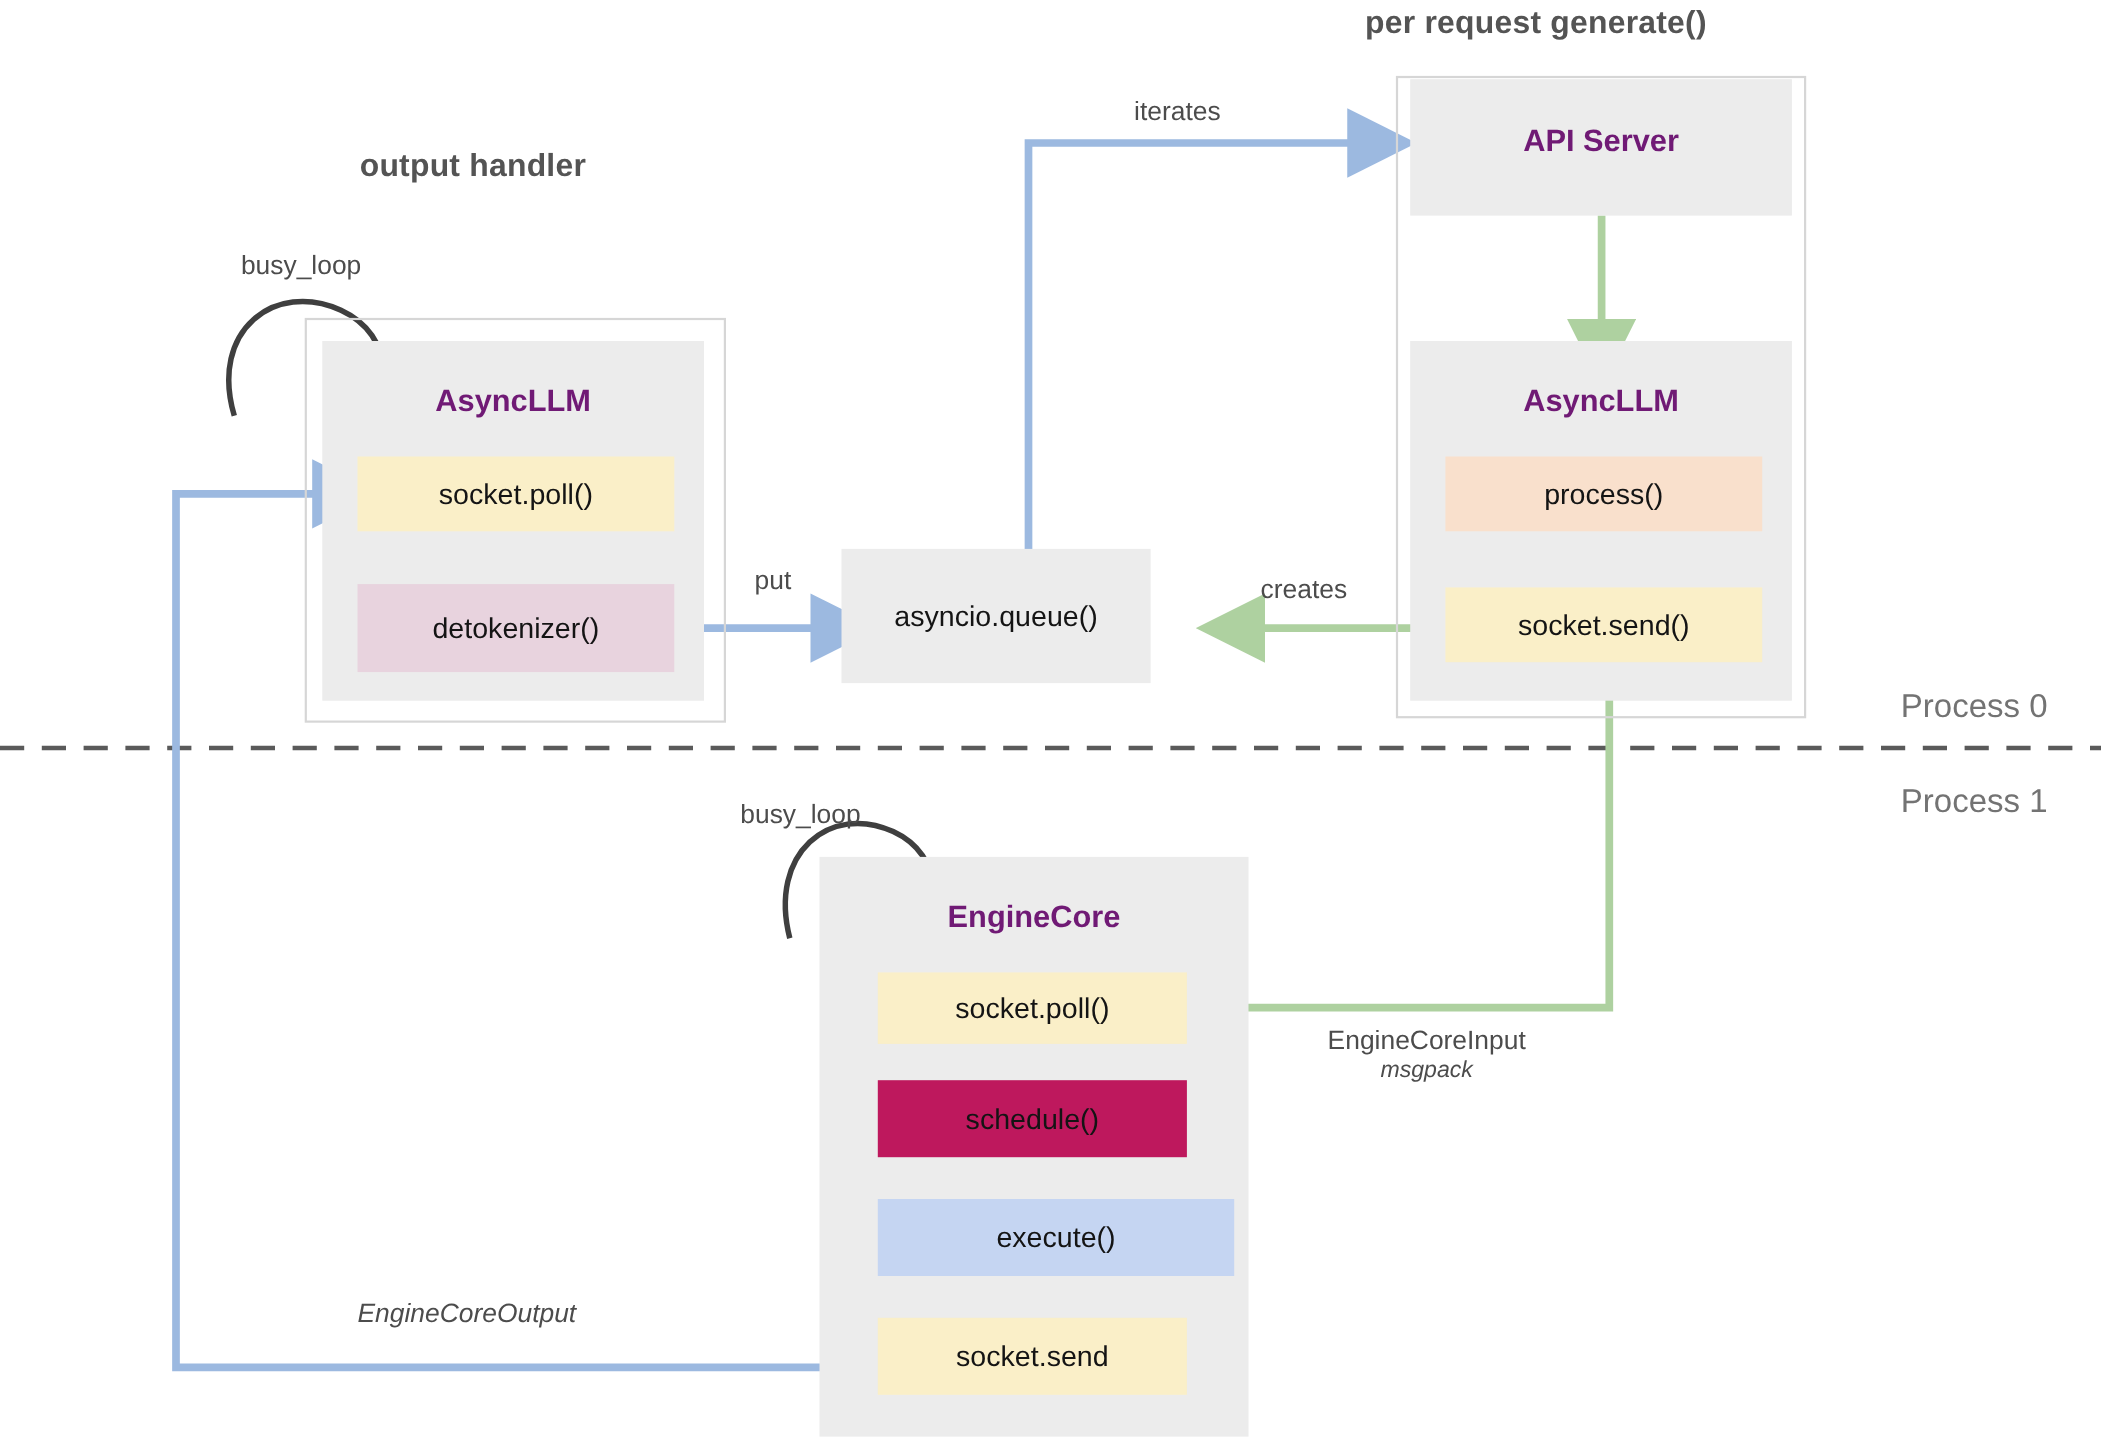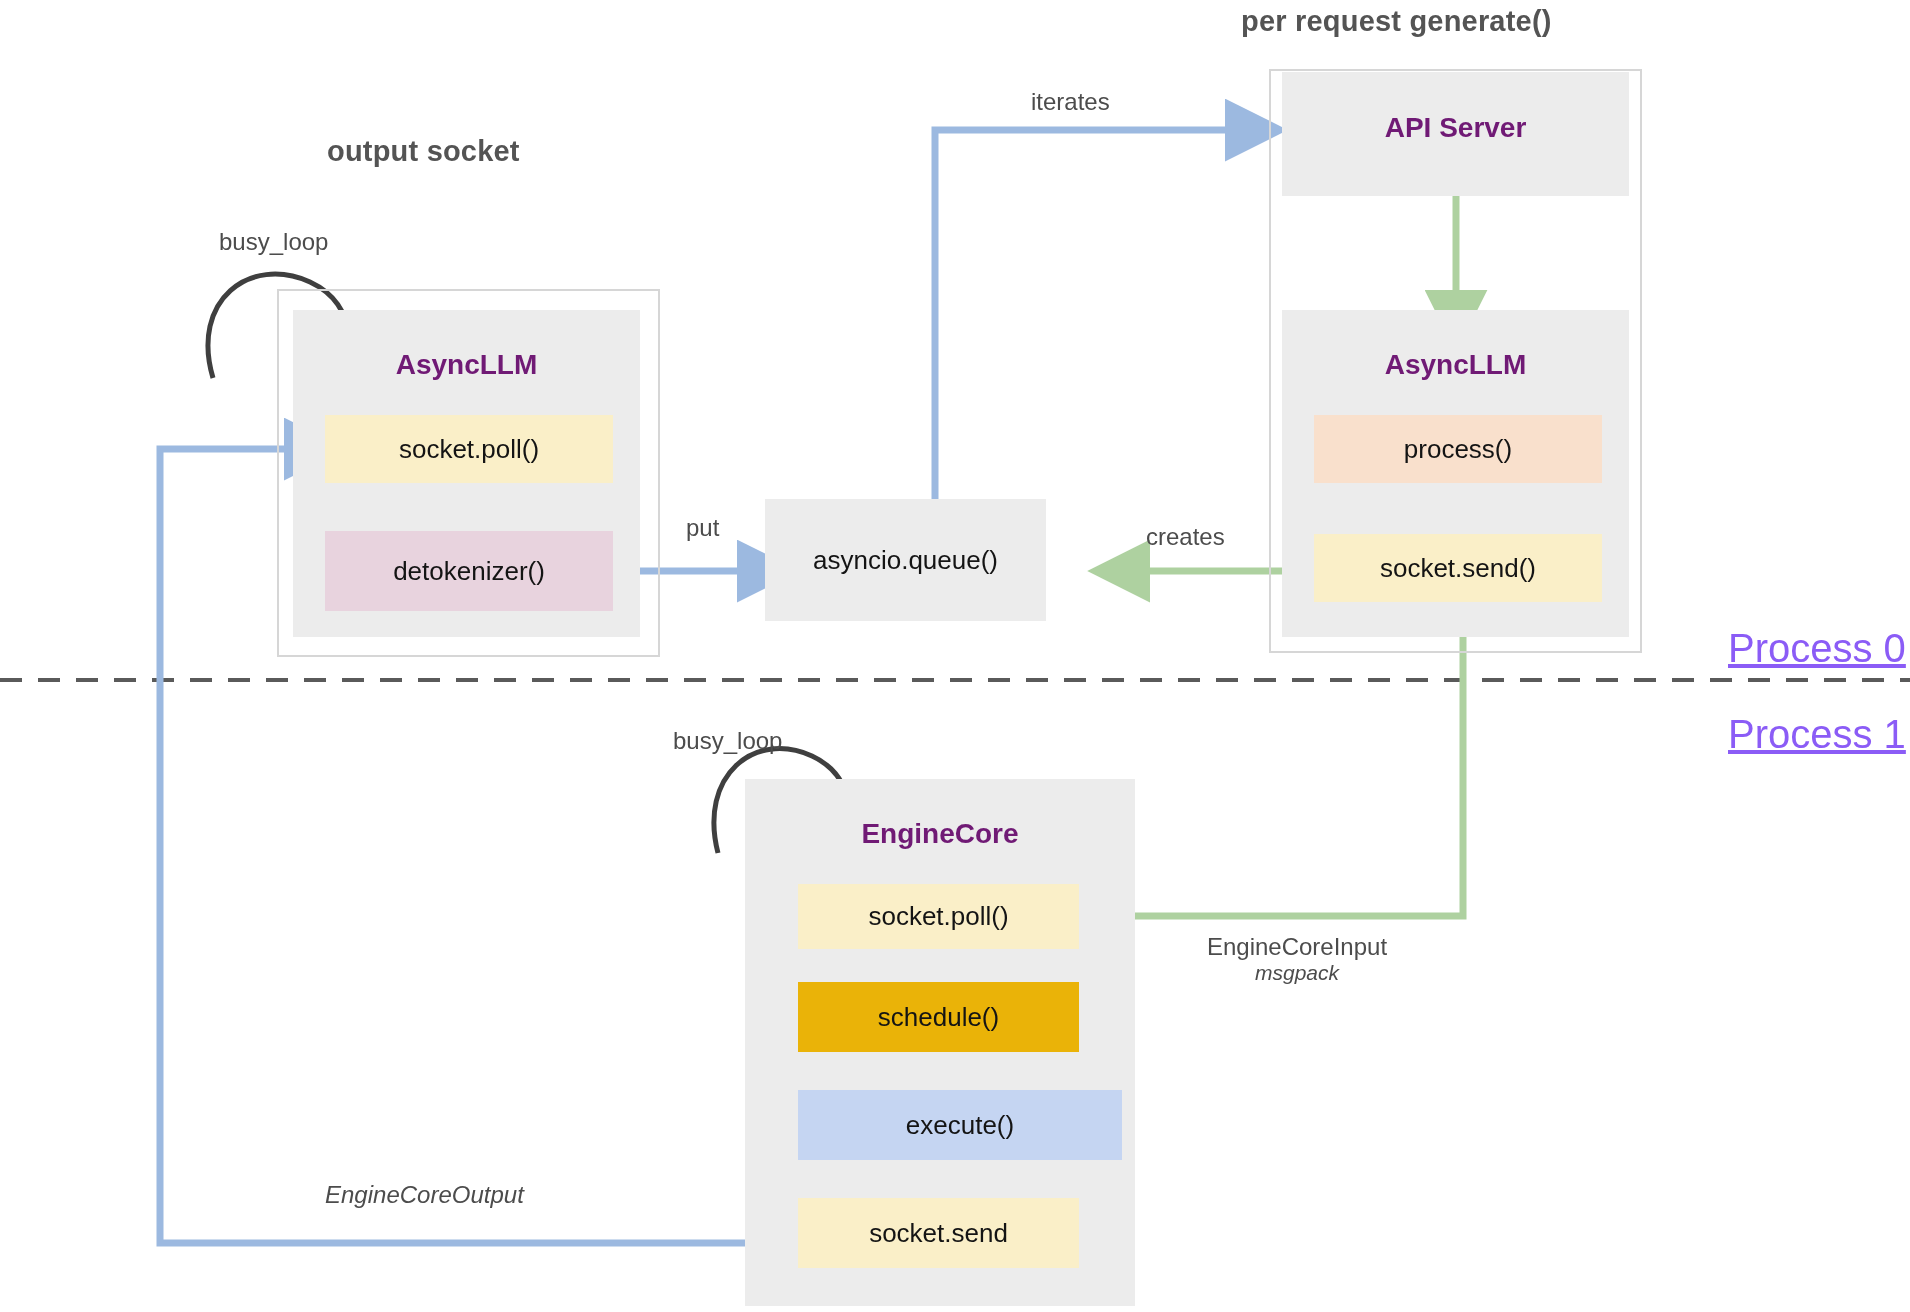--- a/index.html
+++ b/index.html
@@ -62,42 +62,41 @@
     display: flex;
     align-items: center;
     justify-content: center;
     font-size: 26px;
     color: #141414;
     white-space: nowrap;
   }
   .chip-yellow { background: #faefc8; }
   .chip-pink   { background: #e8d3de; }
   .chip-peach  { background: #f9e0cc; }
-  .chip-green  { background: #eab308; }
+  .chip-green  { background: #be185d; }
   .chip-blue   { background: #c5d5f2; }
   .chip-grey   { background: #ececec; }
 
   
   .edge-label {
     font-size: 24px;
     color: #4c4c4c;
     white-space: nowrap;
   }
   .edge-label-sub {
     font-size: 21px;
     color: #4c4c4c;
     font-style: italic;
     white-space: nowrap;
     text-align: center;
   }
   .process-label {
-    font-size: 40px;
-    color: #8b5cf6;
+    font-size: 30px;
+    color: #737373;
     white-space: nowrap;
-    text-decoration: underline;
   }
 </style>
 </head>
 <body>
 
 <div id="canvas">
 
   <svg class="svg-layer" viewBox="0 0 1910 1312">
     <defs>
       <marker id="blueHead" markerWidth="9" markerHeight="9" refX="2.6" refY="4.5" orient="auto">
@@ -123,21 +122,21 @@
 
     <path d="M 1444 571 L 1132 571" fill="none" stroke="#aed1a0" stroke-width="7" marker-end="url(#greenHead)"></path>
 
     <path d="M 1463 591 L 1463 916 L 1110 916" fill="none" stroke="#aed1a0" stroke-width="7" marker-end="url(#greenHead)"></path>
 
     <path d="M 718 853 C 698 775 755 730 812 756 C 838 768 848 790 850 812" fill="none" stroke="#3f3f3f" stroke-width="5" marker-end="url(#blackHead)"></path>
 
     <path d="M 800 1243 L 160 1243 L 160 449 L 302 449" fill="none" stroke="#9cb9e0" stroke-width="7" marker-end="url(#blueHead)"></path>
   </svg>
 
-  <div class="abs group-title" style="left:327px; top:135px;">output socket</div>
+  <div class="abs group-title" style="left:327px; top:135px;">output handler</div>
 
   <div class="abs edge-label" style="left:219px; top:228px;">busy_loop</div>
 
   <div class="abs outer-box" style="left:277px; top:289px; width:383px; height:368px;"></div>
 
   <div class="abs comp-box" style="left:293px; top:310px; width:347px; height:327px;">
     <div class="comp-title" style="margin-top:39px;">AsyncLLM</div>
   </div>
 
   <div class="abs chip chip-yellow" style="left:325px; top:415px; width:288px; height:68px;">socket.poll()</div>

